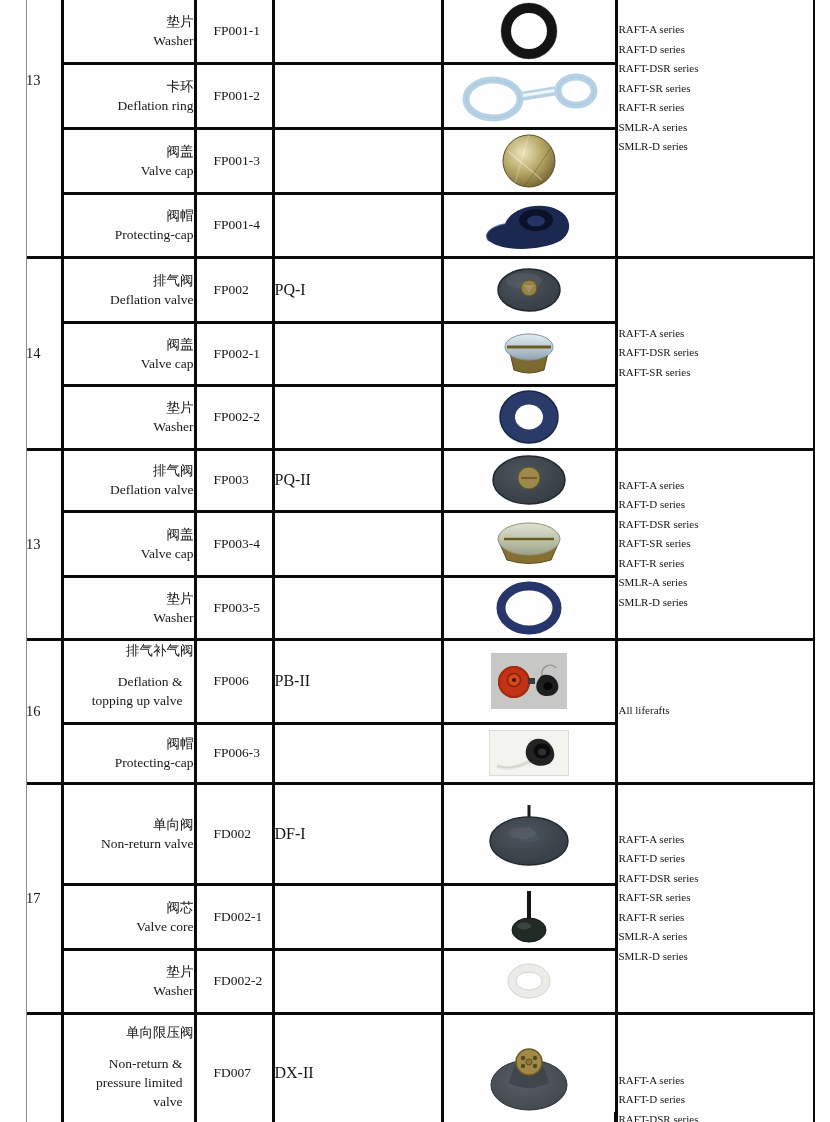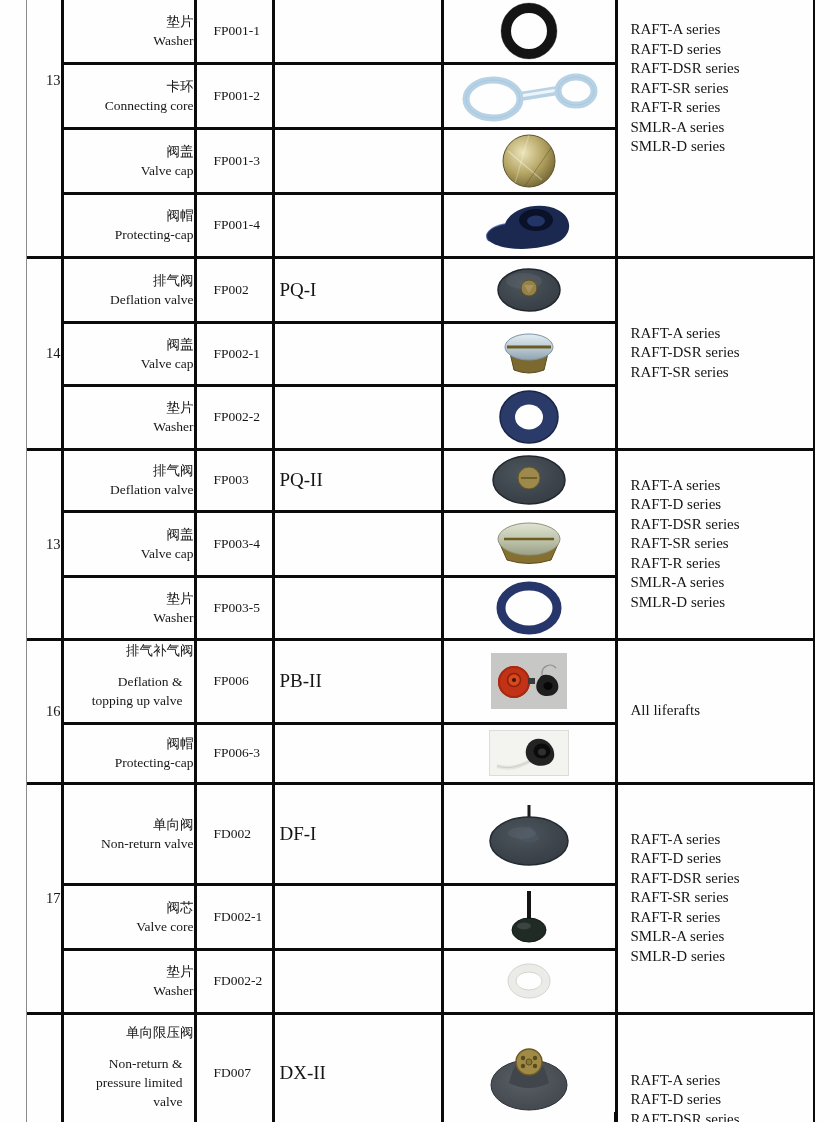--- a/index.html
+++ b/index.html
@@ -2,29 +2,29 @@
 <html><head>
 <meta charset="utf-8">
 <style>
   *{box-sizing:border-box;margin:0;padding:0}
   body{width:830px;height:1122px;background:#ffffff;position:relative;
        font-family:"Liberation Serif","DejaVu Serif",serif;color:#161616}
   .page{position:absolute;left:0;top:0;width:830px;height:1122px;overflow:hidden;background:#fefefe}
   table.parts{border-collapse:collapse;table-layout:fixed;position:absolute;left:26px;top:0;width:789px}
   td{border:3px solid #0b0b0b;vertical-align:middle;overflow:visible}
   tr.first td{border-top:none}
-  td.no{border-left:none;text-align:right;font-size:14.5px}
+  td.no{border-left:none;text-align:left;font-size:14.5px}
   td.no.numtop{vertical-align:top;padding-top:72px}
   td.name{text-align:right;font-size:13.5px;line-height:19px}
   td.name .narrow{max-width:108px;margin:12px auto}
   td.code{font-size:13.5px;padding-left:17px}
-  td.model{font-size:19px;padding-left:5px}
+  td.model{font-size:16px;}
   td.img{text-align:center;padding:1px}
   td.img svg{vertical-align:middle;display:inline-block}
-  td.series{border-right:none;font-size:15px;line-height:19.5px;padding-left:13px}
+  td.series{border-right:none;font-size:11px;line-height:19.5px;padding-left:1px}
   td.series div{white-space:nowrap}
   td.vtop{vertical-align:top}
   td.pt22{padding-top:20px}
   td.series .clip{height:58px;overflow:visible;padding-top:56px}
   td.nobot{border-bottom:none}
   tr.last td.bt{border-bottom:3px solid #000000}
   .vline{position:absolute;background:#0b0b0b}
   .vthin{left:26px;top:0;width:1px;height:1122px;background:#8b8b8b}
   .vright{left:813px;top:0;width:2px;height:1122px}
   .c62{left:61px;top:1112px;width:3px;height:10px}
@@ -95,21 +95,21 @@
             <div>RAFT-DSR series</div>
             <div>RAFT-SR series</div>
             <div>RAFT-R series</div>
             <div>SMLR-A series</div>
             <div>SMLR-D series</div>
           </td>
     </tr>
     <tr style="height:65px">
       <td class="name">
         <div>卡环</div>
-        <div>Connecting core</div>
+        <div>Deflation ring</div>
       </td>
       <td class="code"><span>FP001-2</span></td>
       <td class="model"><span></span></td>
       <td class="img">
         <svg width="152" height="52" viewBox="0 0 152 52">
           <line x1="64" y1="27" x2="108" y2="20" stroke="#b7d2e5" stroke-width="9"></line>
           <line x1="64" y1="26.5" x2="108" y2="19.5" stroke="#eef5fa" stroke-width="3"></line>
           <ellipse cx="40" cy="29" rx="27" ry="19" fill="none" stroke="#b7d2e5" stroke-width="7"></ellipse>
           <ellipse cx="123" cy="21" rx="18" ry="14" fill="none" stroke="#b7d2e5" stroke-width="7"></ellipse>
           <ellipse cx="40" cy="29" rx="27" ry="19" fill="none" stroke="#9fc0d8" stroke-width="1" opacity="0.6"></ellipse>

